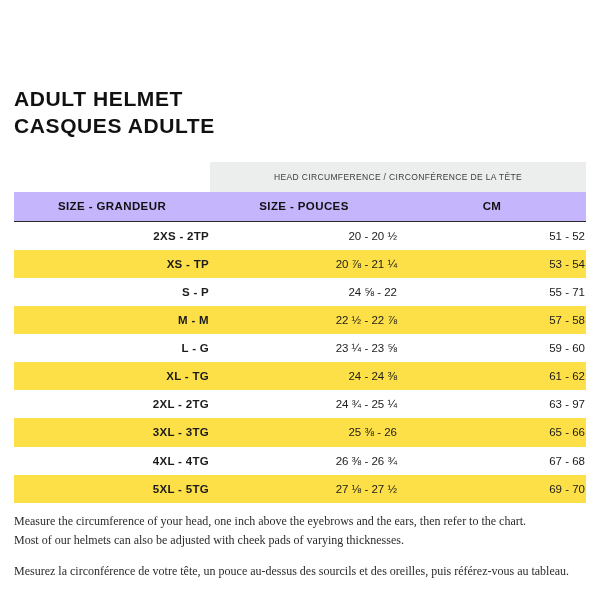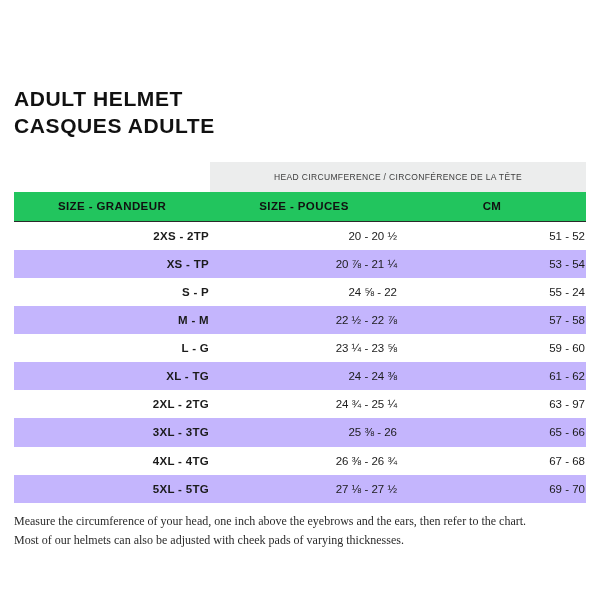--- a/index.html
+++ b/index.html
@@ -56,33 +56,33 @@
   }
 
   .col-head td {
     height: 27px;
     text-align: center;
     vertical-align: middle;
     font-weight: bold;
     font-size: 11.5px;
     letter-spacing: 0.4px;
     color: #111111;
-    background: #22c55e;
+    background: #c4b5fd;
     border-bottom: 1.5px solid #2a2a2a;
   }
 
   tbody tr td {
     height: 26.1px;
     text-align: right;
     vertical-align: middle;
     border: none;
     color: #1b1b1b;
   }
   tbody tr.alt td {
-    background: #c4b5fd;
+    background: #fde047;
   }
   tbody tr td.size {
     font-weight: bold;
     font-size: 11.5px;
     letter-spacing: 0.3px;
   }
   tbody tr td.val {
     font-size: 11.5px;
   }
   .notes {
@@ -133,21 +133,21 @@
         <td class="val">51 - 52</td>
       </tr>
       <tr class="alt">
         <td class="size">XS - TP</td>
         <td class="val">20 ⅞ - 21 ¼</td>
         <td class="val">53 - 54</td>
       </tr>
       <tr>
         <td class="size">S - P</td>
         <td class="val">24 ⅝ - 22</td>
-        <td class="val">55 - 24</td>
+        <td class="val">55 - 71</td>
       </tr>
       <tr class="alt">
         <td class="size">M - M</td>
         <td class="val">22 ½ - 22 ⅞</td>
         <td class="val">57 - 58</td>
       </tr>
       <tr>
         <td class="size">L - G</td>
         <td class="val">23 ¼ - 23 ⅝</td>
         <td class="val">59 - 60</td>
@@ -177,15 +177,16 @@
         <td class="val">27 ⅛ - 27 ½</td>
         <td class="val">69 - 70</td>
       </tr>
     </tbody>
   </table>
 
   <div class="notes">
     <p>Measure the circumference of your head, one inch above the eyebrows and the ears, then refer to the chart.</p>
     <p>Most of our helmets can also be adjusted with cheek pads of varying thicknesses.</p>
     <div class="gap"></div>
+    <p>Mesurez la circonférence de votre tête, un pouce au-dessus des sourcils et des oreilles, puis référez-vous au tableau.</p>
   </div>
 
 </div>
 
 </body></html>

